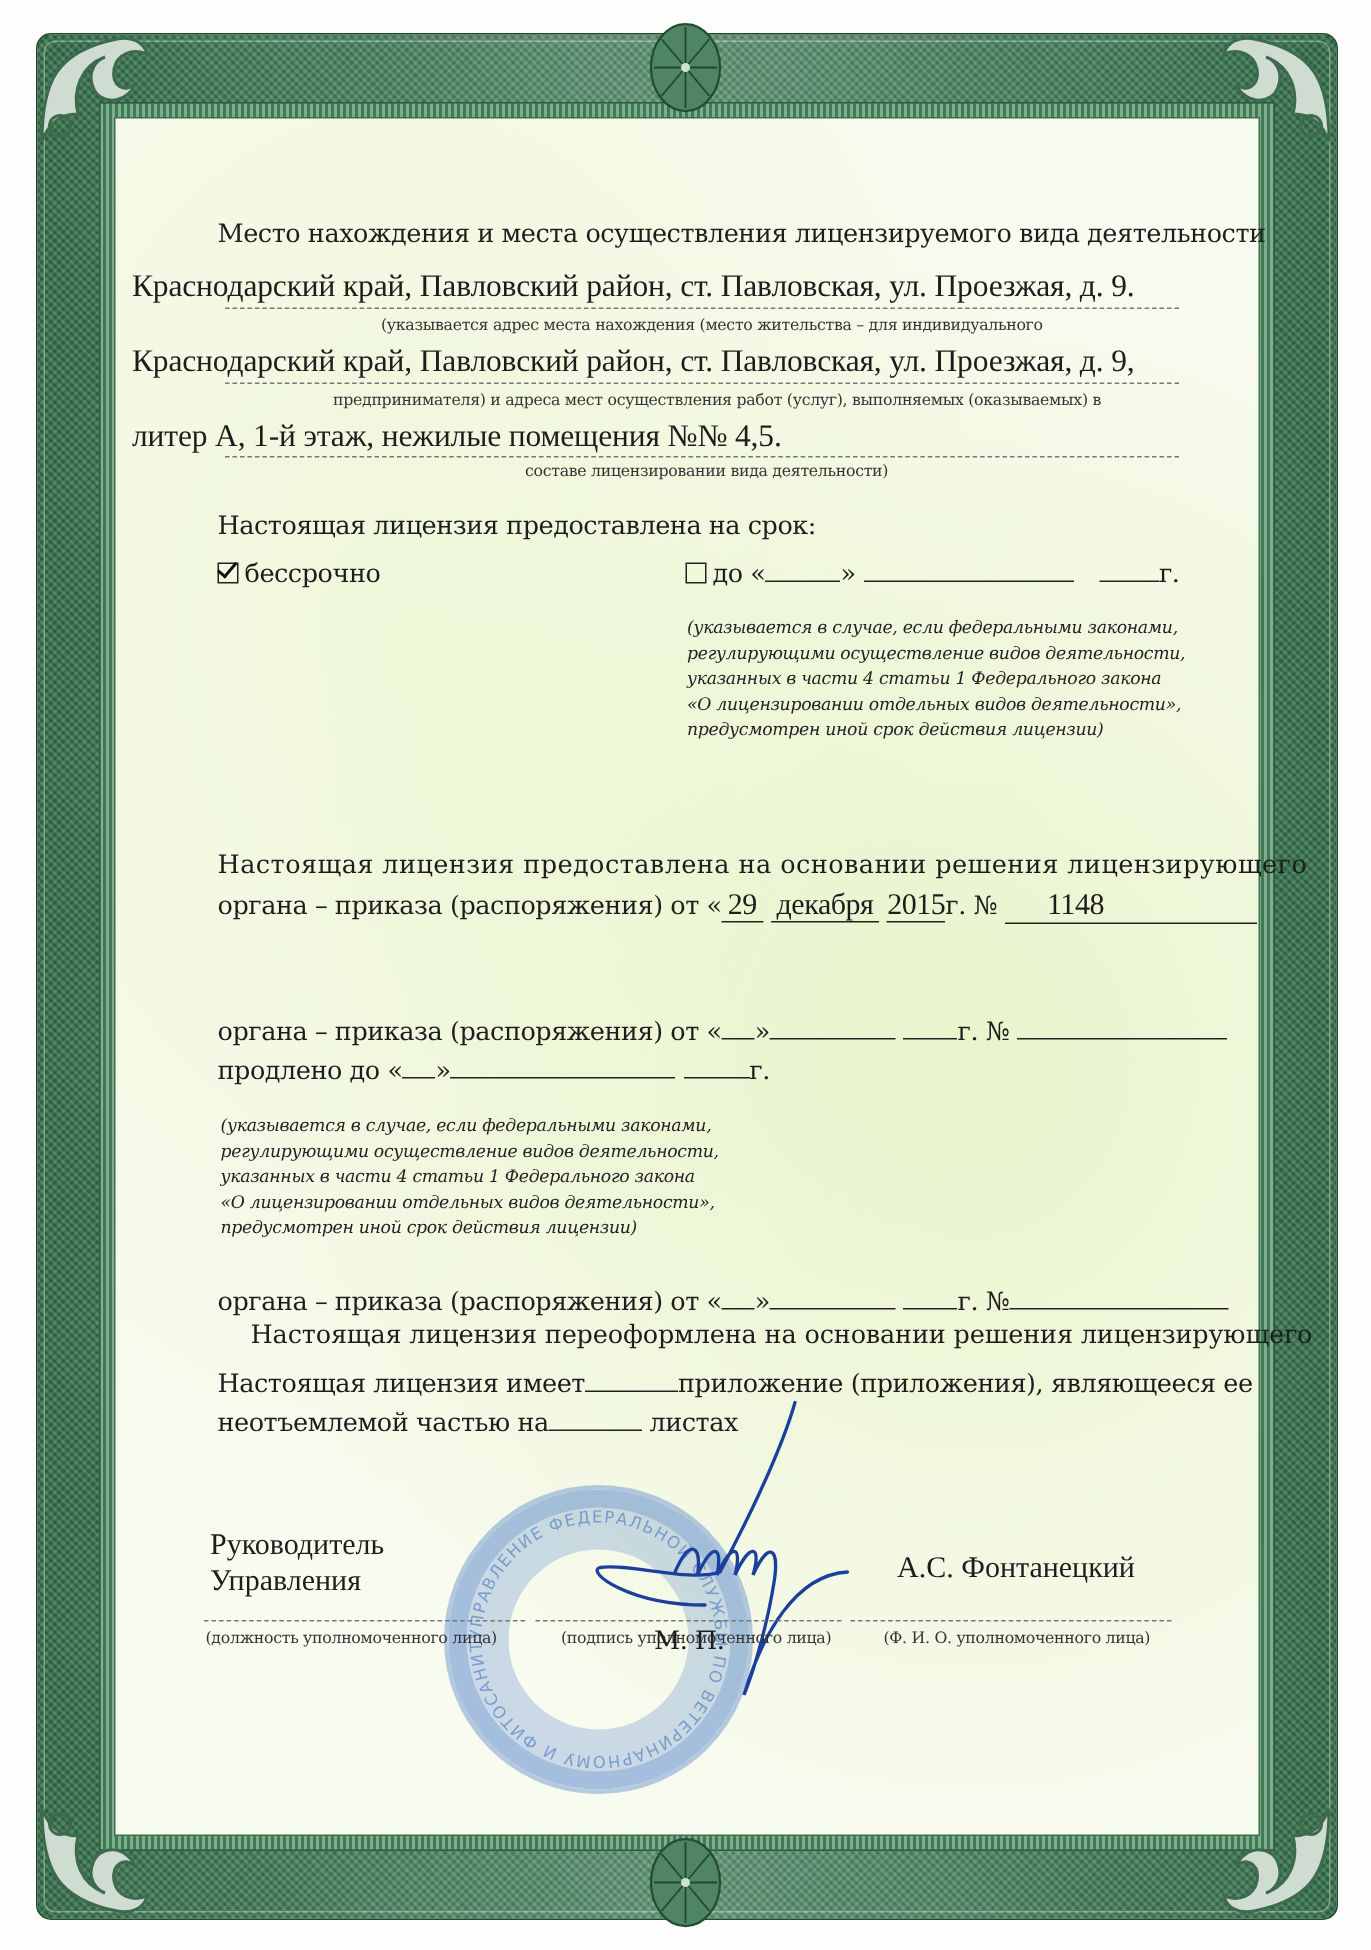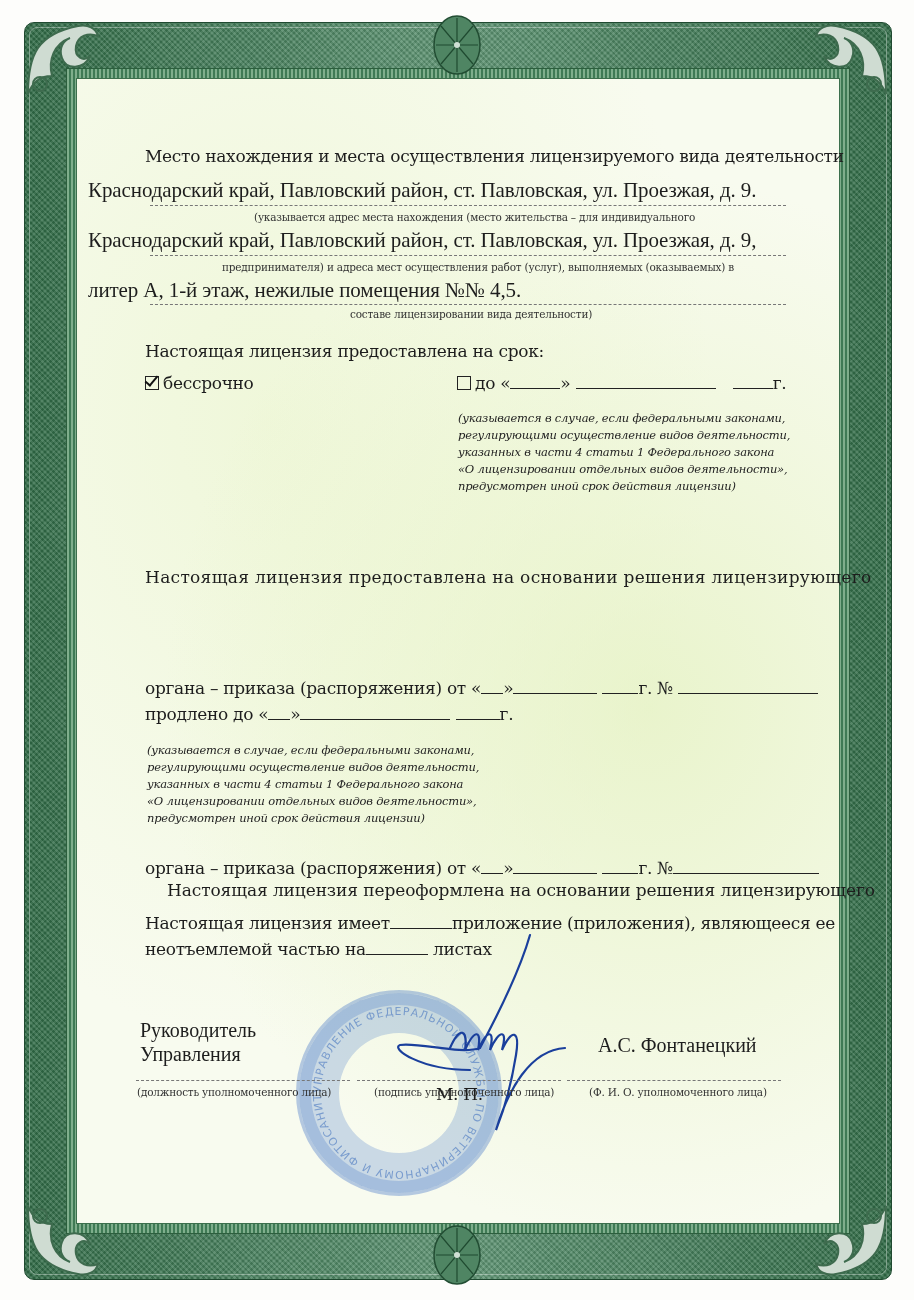--- a/index.html
+++ b/index.html
@@ -162,20 +162,26 @@
   </div>
   <div class="line note" style="left:458px; top:397px;">
     <div>(указывается в случае, если федеральными законами,</div>
     <div>регулирующими осуществление видов деятельности,</div>
     <div>указанных в части 4 статьи 1 Федерального закона</div>
     <div>«О лицензировании отдельных видов деятельности»,</div>
     <div>предусмотрен иной срок действия лицензии)</div>
   </div>
 
   <div class="line lbl" style="left:145px; top:567px; letter-spacing:0.3px;">Настоящая лицензия предоставлена на основании решения лицензирующего</div>
+  <div class="line lbl" style="left:145px; top:592px;">
+    <span>органа – приказа (распоряжения) от «</span><span class="filled">29</span>
+    <span class="filled">декабря</span>
+    <span class="filled" style="padding:0;">2015</span><span>г. №</span>
+    <span class="filled" style="display:inline-block; width:136px; padding-left:28px;">1148</span>
+  </div>
 
   <div class="line lbl" style="left:145px; top:678px;">
     <span>органа – приказа (распоряжения) от «</span><span class="blank" style="width:22px;"></span><span>»</span><span class="blank" style="width:84px;"></span>
     <span class="blank" style="width:36px;"></span><span>г. №</span>
     <span class="blank" style="width:140px;"></span>
   </div>
   <div class="line lbl" style="left:145px; top:704px;">
     <span>продлено до «</span><span class="blank" style="width:22px;"></span><span>»</span><span class="blank" style="width:150px;"></span>
     <span class="blank" style="width:44px;"></span><span>г.</span>
   </div>

